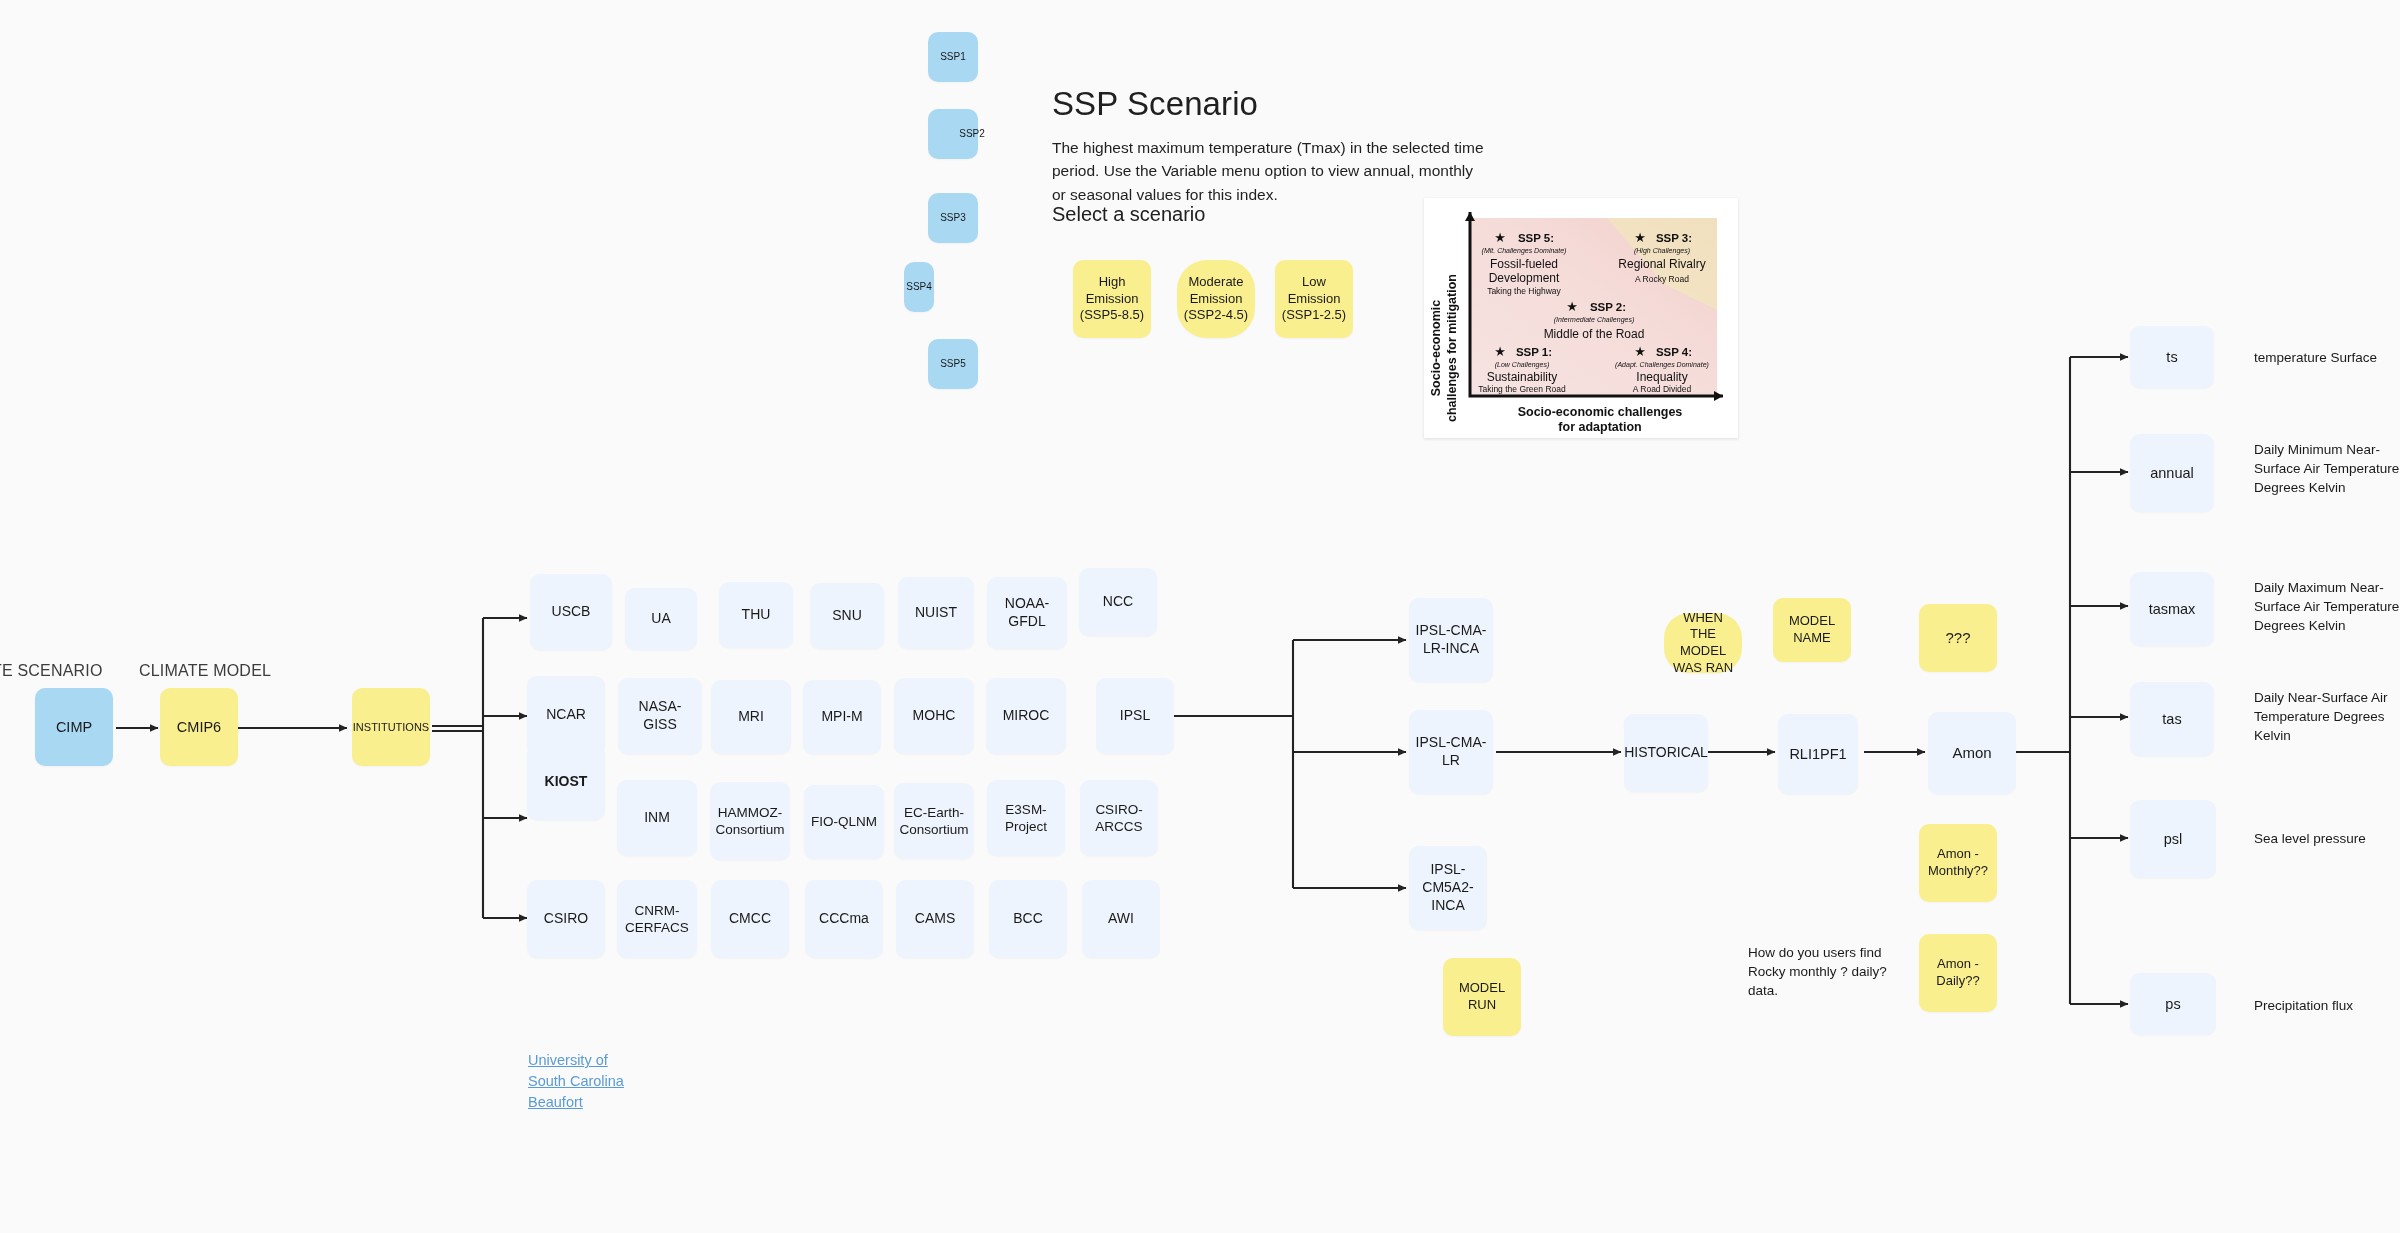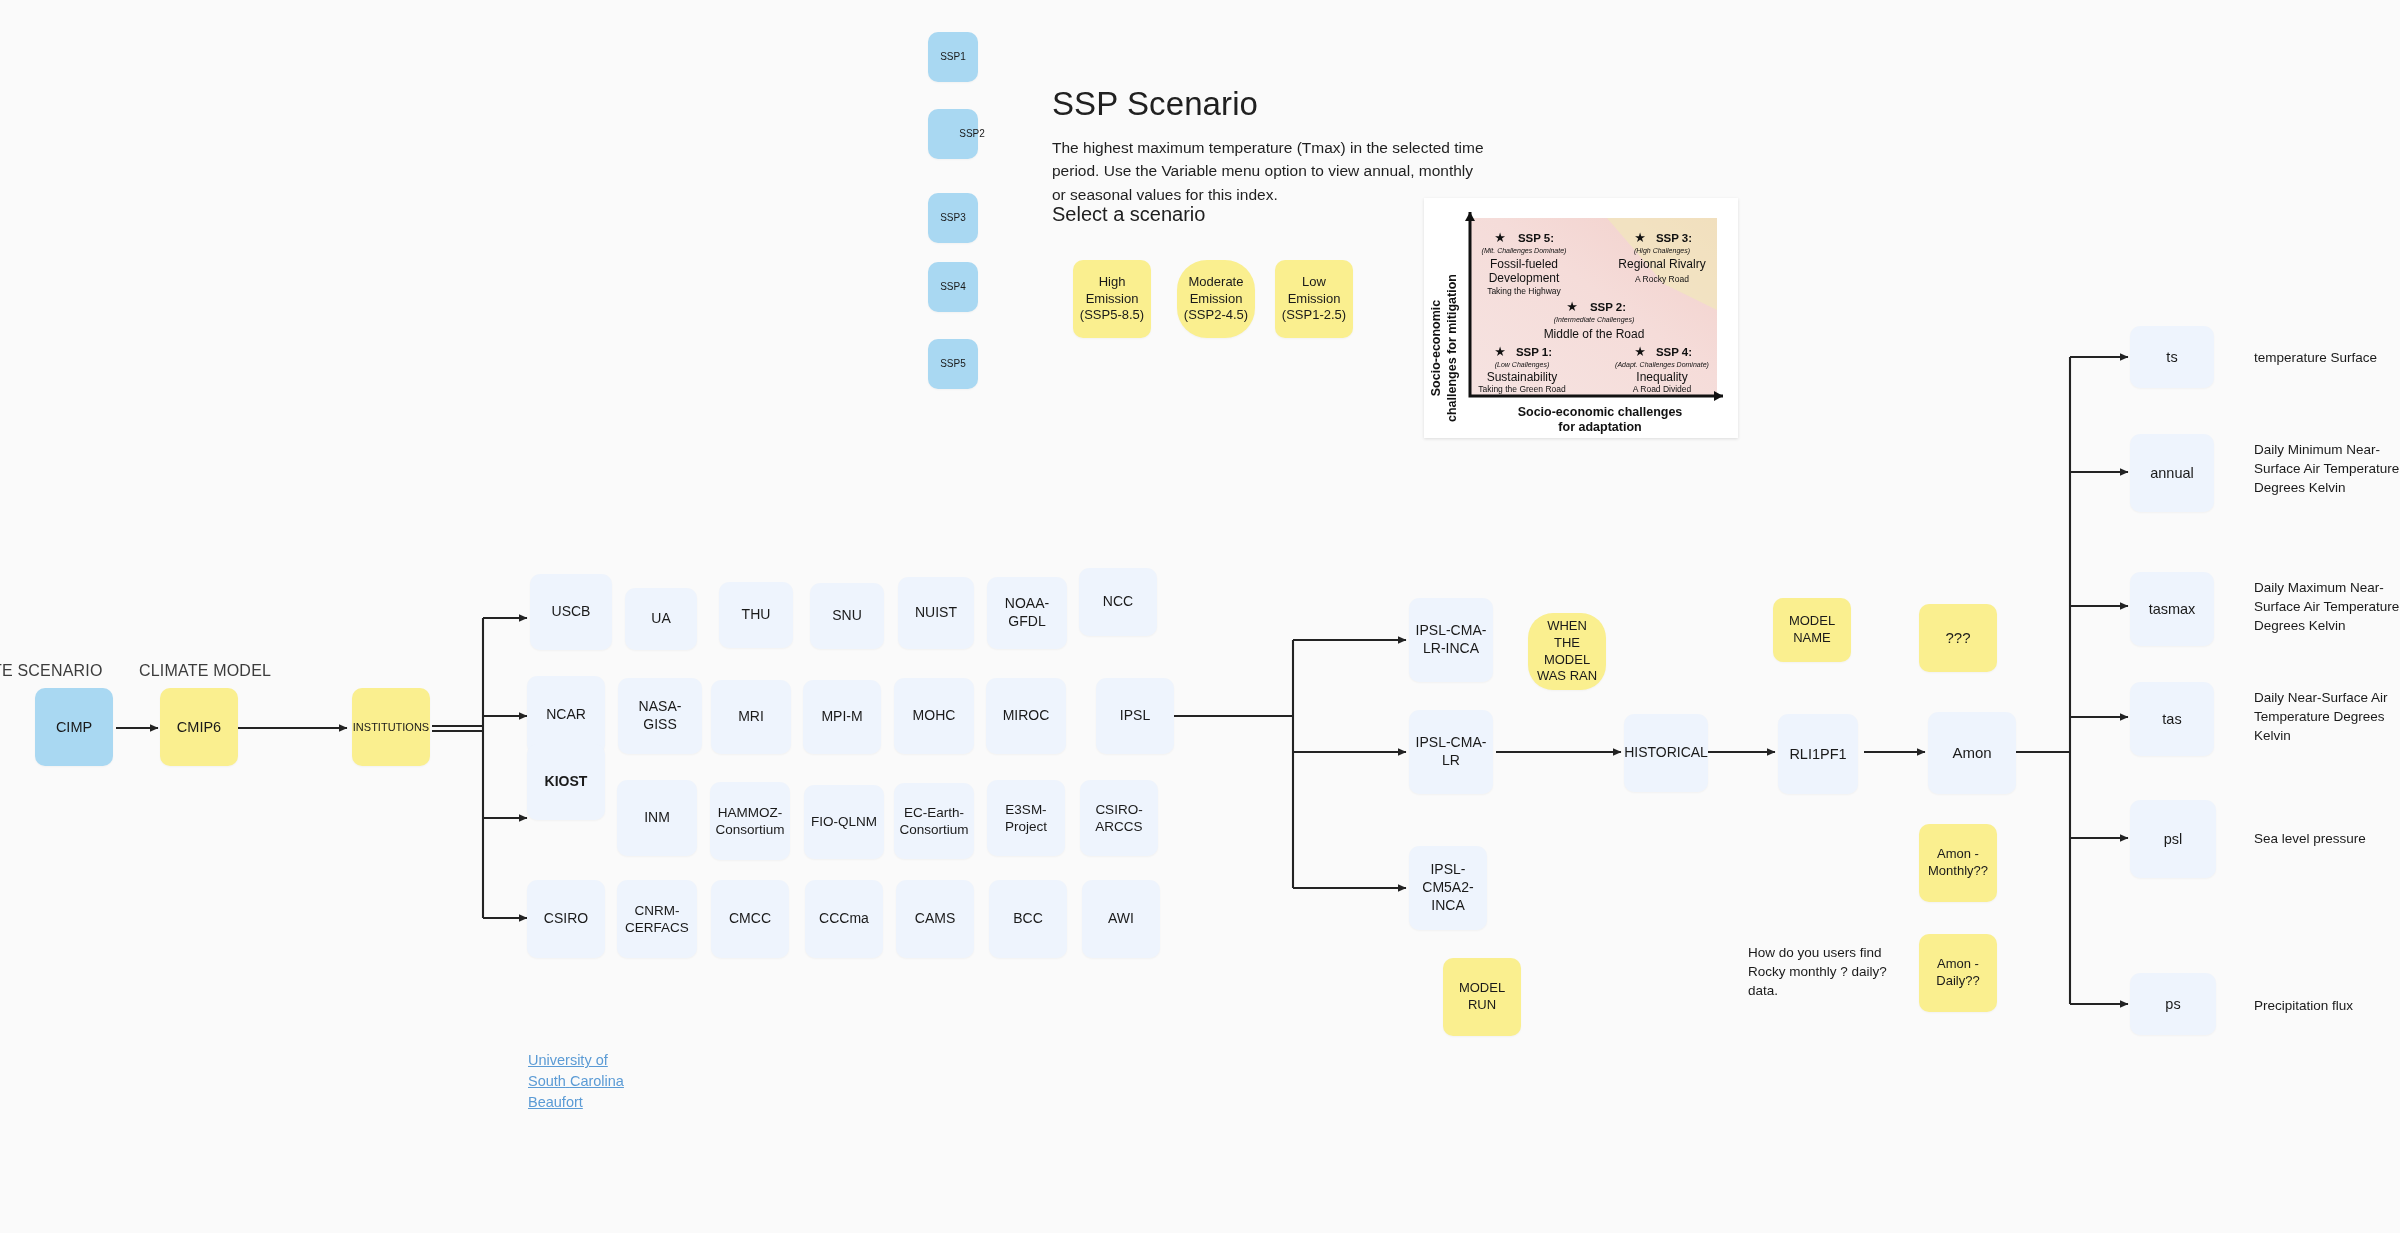--- a/index.html
+++ b/index.html
@@ -141,21 +141,21 @@
       <path d="M2070,606 L2128,606"></path>
       <path d="M2070,717 L2128,717"></path>
       <path d="M2070,838 L2128,838"></path>
       <path d="M2070,1004 L2128,1004"></path>
     </g>
   </svg>
 
   <div class="node bluestrong" style="left:928px;top:32px;width:50px;height:50px;font-size:10px;">SSP1</div>
   <div class="node bluestrong" style="left:928px;top:109px;width:50px;height:50px;font-size:10px;padding-left:44px;">SSP2</div>
   <div class="node bluestrong" style="left:928px;top:193px;width:50px;height:50px;font-size:10px;">SSP3</div>
-  <div class="node bluestrong" style="left:928px;top:262px;width:50px;height:50px;font-size:10px;">SSP4</div>
+  <div class="node bluestrong" style="left:904px;top:262px;width:30px;height:50px;font-size:10px;">SSP4</div>
   <div class="node bluestrong" style="left:928px;top:339px;width:50px;height:50px;font-size:10px;">SSP5</div>
 
   <div class="h1" style="left:1052px;top:85px;">SSP Scenario</div>
   <div class="para" style="left:1052px;top:136px;">The highest maximum temperature (Tmax) in the selected time period. Use the Variable menu option to view annual, monthly or seasonal values for this index.</div>
   <div class="subh" style="left:1052px;top:203px;">Select a scenario</div>
 
   <div class="node yellow" style="left:1073px;top:260px;width:78px;height:78px;font-size:13px;flex-direction:column;">
     <span>High</span>
     <span>Emission</span>
     <span>(SSP5-8.5)</span>
@@ -271,21 +271,21 @@
 
   <div class="node blue" style="left:1409px;top:598px;width:84px;height:84px;font-size:14px;">IPSL-CMA-LR-INCA</div>
   <div class="node blue" style="left:1409px;top:710px;width:84px;height:84px;font-size:14px;">IPSL-CMA-LR</div>
   <div class="node blue" style="left:1409px;top:846px;width:78px;height:84px;font-size:14px;">IPSL-CM5A2-INCA</div>
 
   <div class="node blue" style="left:1624px;top:714px;width:84px;height:78px;font-size:14px;">HISTORICAL</div>
   <div class="node blue" style="left:1778px;top:714px;width:80px;height:80px;font-size:14.5px;">RLI1PF1</div>
   <div class="node blue" style="left:1928px;top:712px;width:88px;height:82px;font-size:15px;">Amon</div>
 
   <div class="node yellow" style="left:1443px;top:958px;width:78px;height:78px;font-size:13px;">MODEL RUN</div>
-  <div class="node yellow" style="left:1528px;top:613px;width:78px;height:77px;font-size:13px;border-radius:25px;">WHEN THE MODEL WAS RAN</div>
+  <div class="node yellow" style="left:1664px;top:613px;width:78px;height:60px;font-size:13px;border-radius:25px;">WHEN THE MODEL WAS RAN</div>
   <div class="node yellow" style="left:1773px;top:598px;width:78px;height:64px;font-size:13px;">MODEL NAME</div>
   <div class="node yellow" style="left:1919px;top:604px;width:78px;height:68px;font-size:15px;">???</div>
   <div class="node yellow" style="left:1919px;top:824px;width:78px;height:78px;font-size:13px;">Amon - Monthly??</div>
   <div class="node yellow" style="left:1919px;top:934px;width:78px;height:78px;font-size:13px;">Amon - Daily??</div>
 
   <div class="plain" style="left:1748px;top:943px;width:148px;font-size:13.5px;">How do you users find Rocky monthly  ? daily? data.</div>
 
   <div class="node blue" style="left:2130px;top:326px;width:84px;height:62px;font-size:14.5px;">ts</div>
   <div class="plain" style="left:2254px;top:348px;width:158px;font-size:13.5px;">temperature Surface</div>
 

